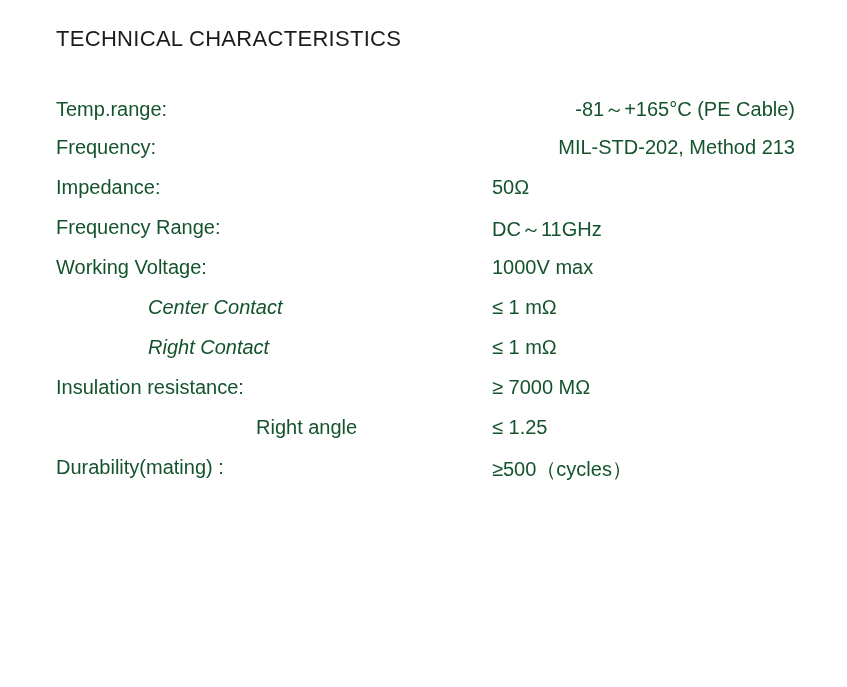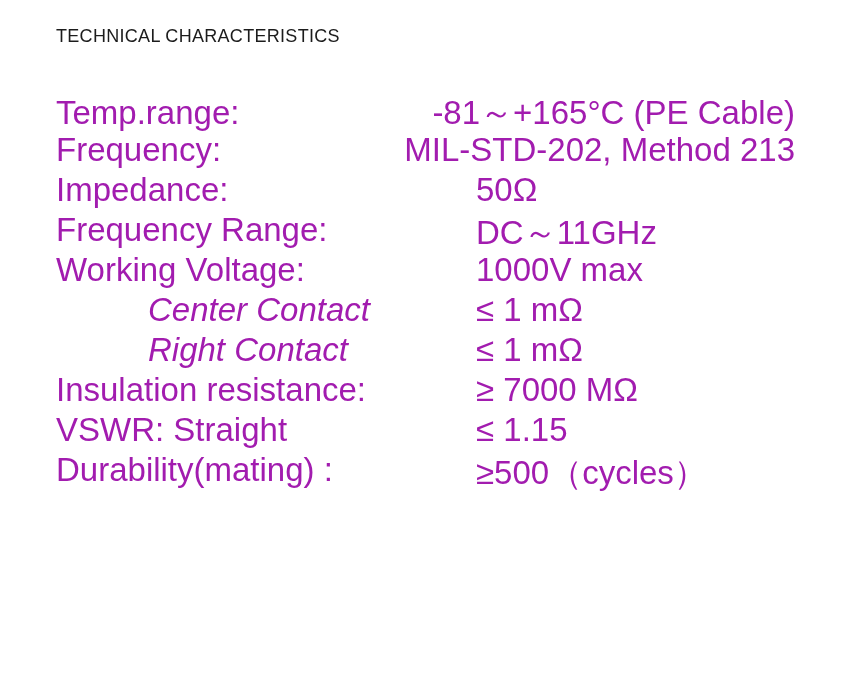--- a/index.html
+++ b/index.html
@@ -15,53 +15,53 @@
     overflow: hidden;
   }
   .page {
     position: relative;
     width: 847px;
     height: 687px;
     box-sizing: border-box;
     padding: 26px 30px 0 56px;
   }
   .doc-title {
-    font-size: 18px;
+    font-size: 22px;
     letter-spacing: 0.3px;
     color: #1c1c1c;
     margin: 0 0 44px 0;
     font-weight: 400;
     white-space: nowrap;
   }
   .spec-list {
     display: block;
   }
   .spec-row {
     display: flex;
     align-items: baseline;
     height: 40px;
-    font-size: 33px;
-    color: #a21caf;
+    font-size: 20px;
+    color: #14532d;
     white-space: nowrap;
   }
   .spec-label {
     flex: 0 0 auto;
     font-weight: 400;
   }
   .spec-value {
     flex: 0 0 auto;
     font-weight: 400;
   }
   
   .indent-0 .spec-label { padding-left: 0; }
   .indent-1 .spec-label { padding-left: 92px; font-style: italic; }
   .indent-2 .spec-label { padding-left: 200px; }
 
   .v-a { margin-left: auto; padding-right: 22px; }  
-  .v-col { position: absolute; left: 420px; }
+  .v-col { position: absolute; left: 436px; }
   .spec-row.rel { position: relative; }
 </style>
 </head>
 <body>
 
 <div class="page">
   <h1 class="doc-title">TECHNICAL CHARACTERISTICS</h1>
   <div class="spec-list">
       <div class="spec-row rel indent-0">
         <span class="spec-label">Temp.range:</span>
@@ -88,22 +88,22 @@
         <span class="spec-value v-col">≤ 1 mΩ</span>
       </div>
       <div class="spec-row rel indent-1">
         <span class="spec-label">Right Contact</span>
         <span class="spec-value v-col">≤ 1 mΩ</span>
       </div>
       <div class="spec-row rel indent-0">
         <span class="spec-label">Insulation resistance:</span>
         <span class="spec-value v-col">≥ 7000 MΩ</span>
       </div>
-      <div class="spec-row rel indent-0">
-        <span class="spec-label">VSWR:          Straight</span>
-        <span class="spec-value v-col">≤ 1.15</span>
+      <div class="spec-row rel indent-2">
+        <span class="spec-label">Right angle</span>
+        <span class="spec-value v-col">≤ 1.25</span>
       </div>
       <div class="spec-row rel indent-0">
         <span class="spec-label">Durability(mating) :</span>
         <span class="spec-value v-col">≥500（cycles）</span>
       </div>
     </div>
 </div>
 
 </body></html>

